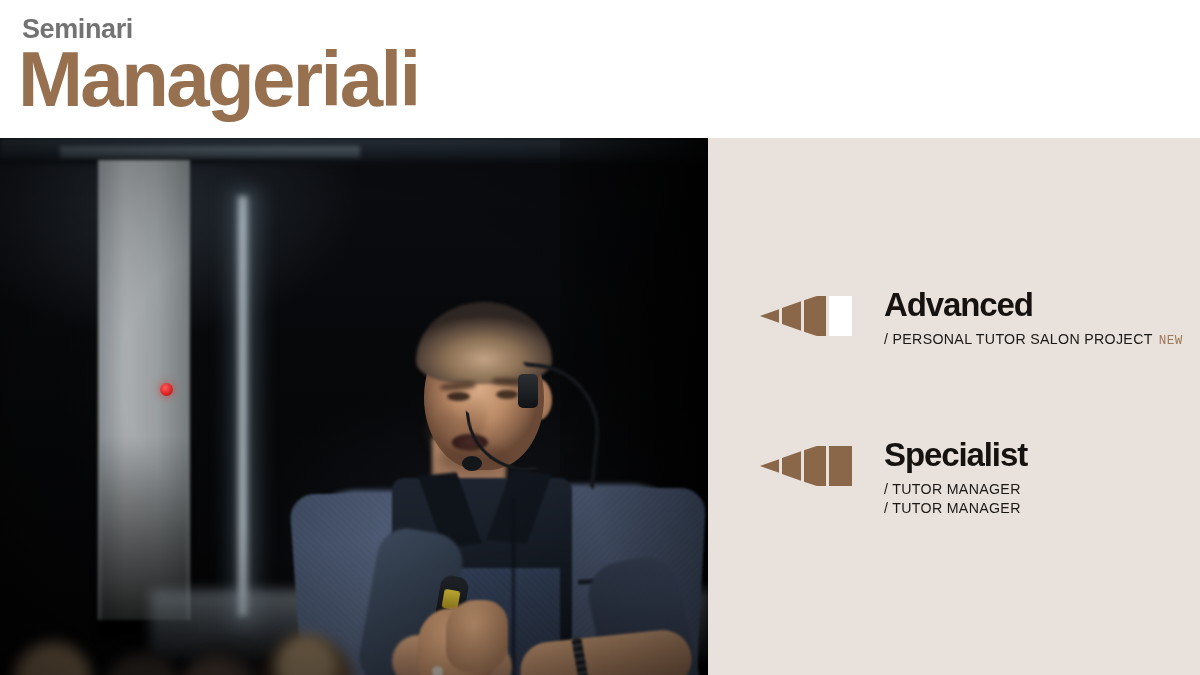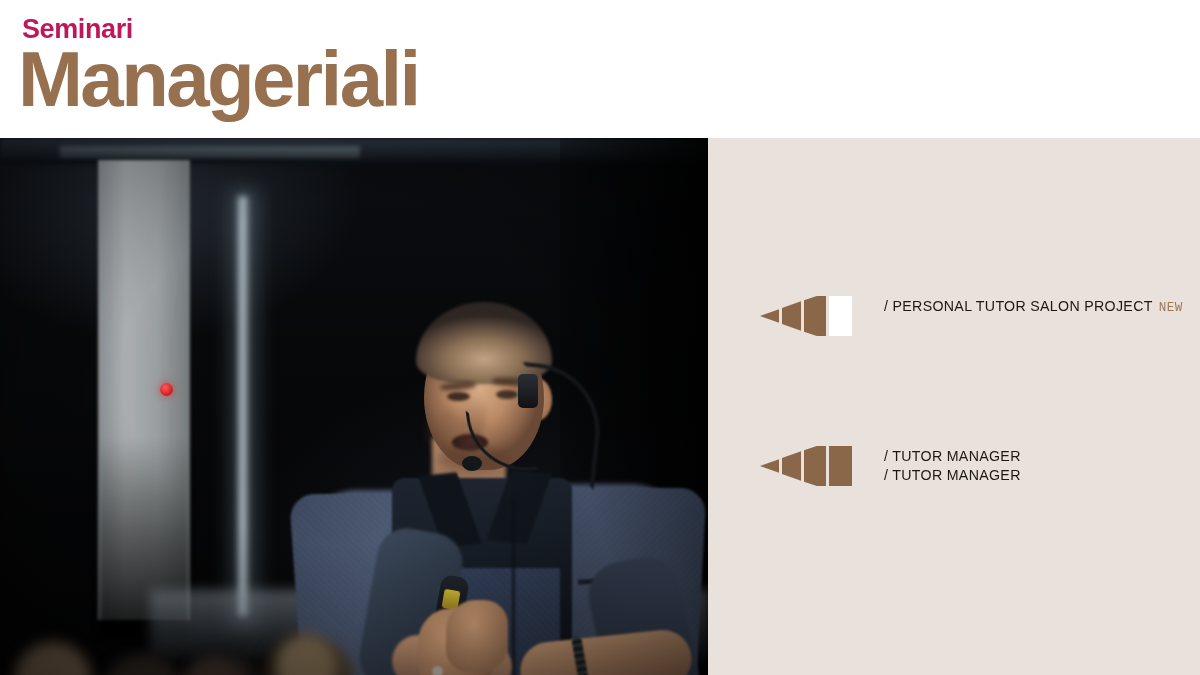--- a/index.html
+++ b/index.html
@@ -28,21 +28,21 @@
     background: #ffffff;
   }
   .header-eyebrow {
     position: absolute;
     left: 22px;
     top: 16px;
     font-family: "Liberation Sans", sans-serif;
     font-size: 27px;
     font-weight: bold;
     letter-spacing: -0.4px;
-    color: #be185d;
+    color: #737373;
     line-height: 1;
   }
   .header-title {
     position: absolute;
     left: 18px;
     top: 40px;
     font-family: "Liberation Sans", sans-serif;
     font-size: 78px;
     font-weight: bold;
     letter-spacing: -2.6px;
@@ -535,38 +535,40 @@
     <div class="level level-advanced">
       <div class="chev">
         <svg width="92" height="40" viewBox="0 0 92 40" aria-hidden="true">
           <polygon points="0,20 19,13.2 19,26.8" fill="#8a6748"></polygon>
           <polygon points="22,12.1 41,5.3 41,34.7 22,27.9" fill="#8a6748"></polygon>
           <polygon points="44,4.2 66,-3 66,43 44,35.8" fill="#8a6748"></polygon>
           <polygon points="69,-4.1 92,-11 92,51 69,44" fill="#ffffff"></polygon>
         </svg>
       </div>
       <div class="level-text">
+        <div class="level-title">Advanced</div>
         <ul class="level-sublist">
           <li class="level-sub">
             <span>/ PERSONAL TUTOR SALON PROJECT</span><span class="level-new">NEW</span>
           </li>
         </ul>
       </div>
     </div>
 
     <div class="level level-specialist">
       <div class="chev">
         <svg width="92" height="40" viewBox="0 0 92 40" aria-hidden="true">
           <polygon points="0,20 19,13.2 19,26.8" fill="#8a6748"></polygon>
           <polygon points="22,12.1 41,5.3 41,34.7 22,27.9" fill="#8a6748"></polygon>
           <polygon points="44,4.2 66,-3 66,43 44,35.8" fill="#8a6748"></polygon>
           <polygon points="69,-4.1 92,-11 92,51 69,44" fill="#8a6748"></polygon>
         </svg>
       </div>
       <div class="level-text">
+        <div class="level-title">Specialist</div>
         <ul class="level-sublist">
           <li class="level-sub">
             <span>/ TUTOR MANAGER</span>
           </li>
           <li class="level-sub">
             <span>/ TUTOR MANAGER</span>
           </li>
         </ul>
       </div>
     </div>

